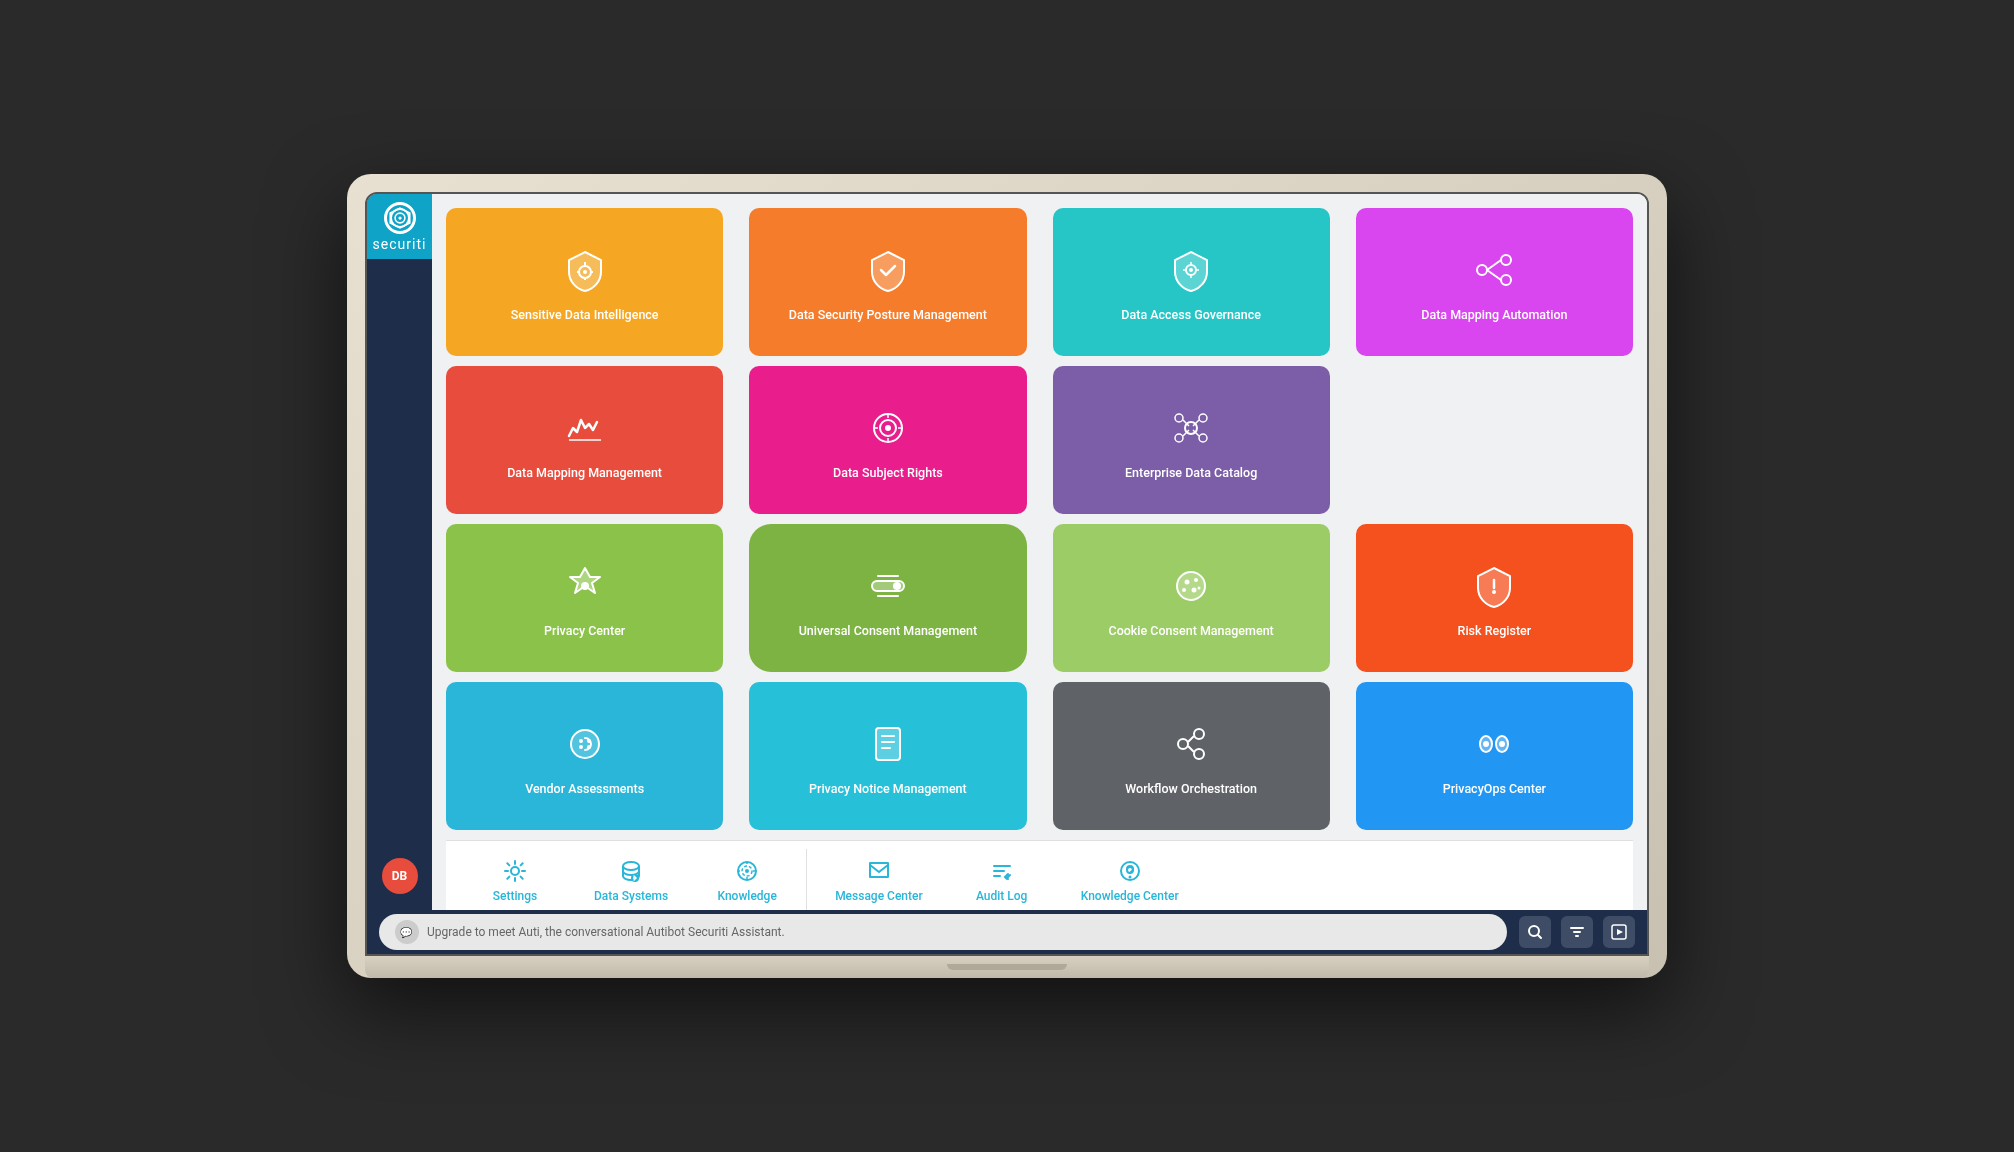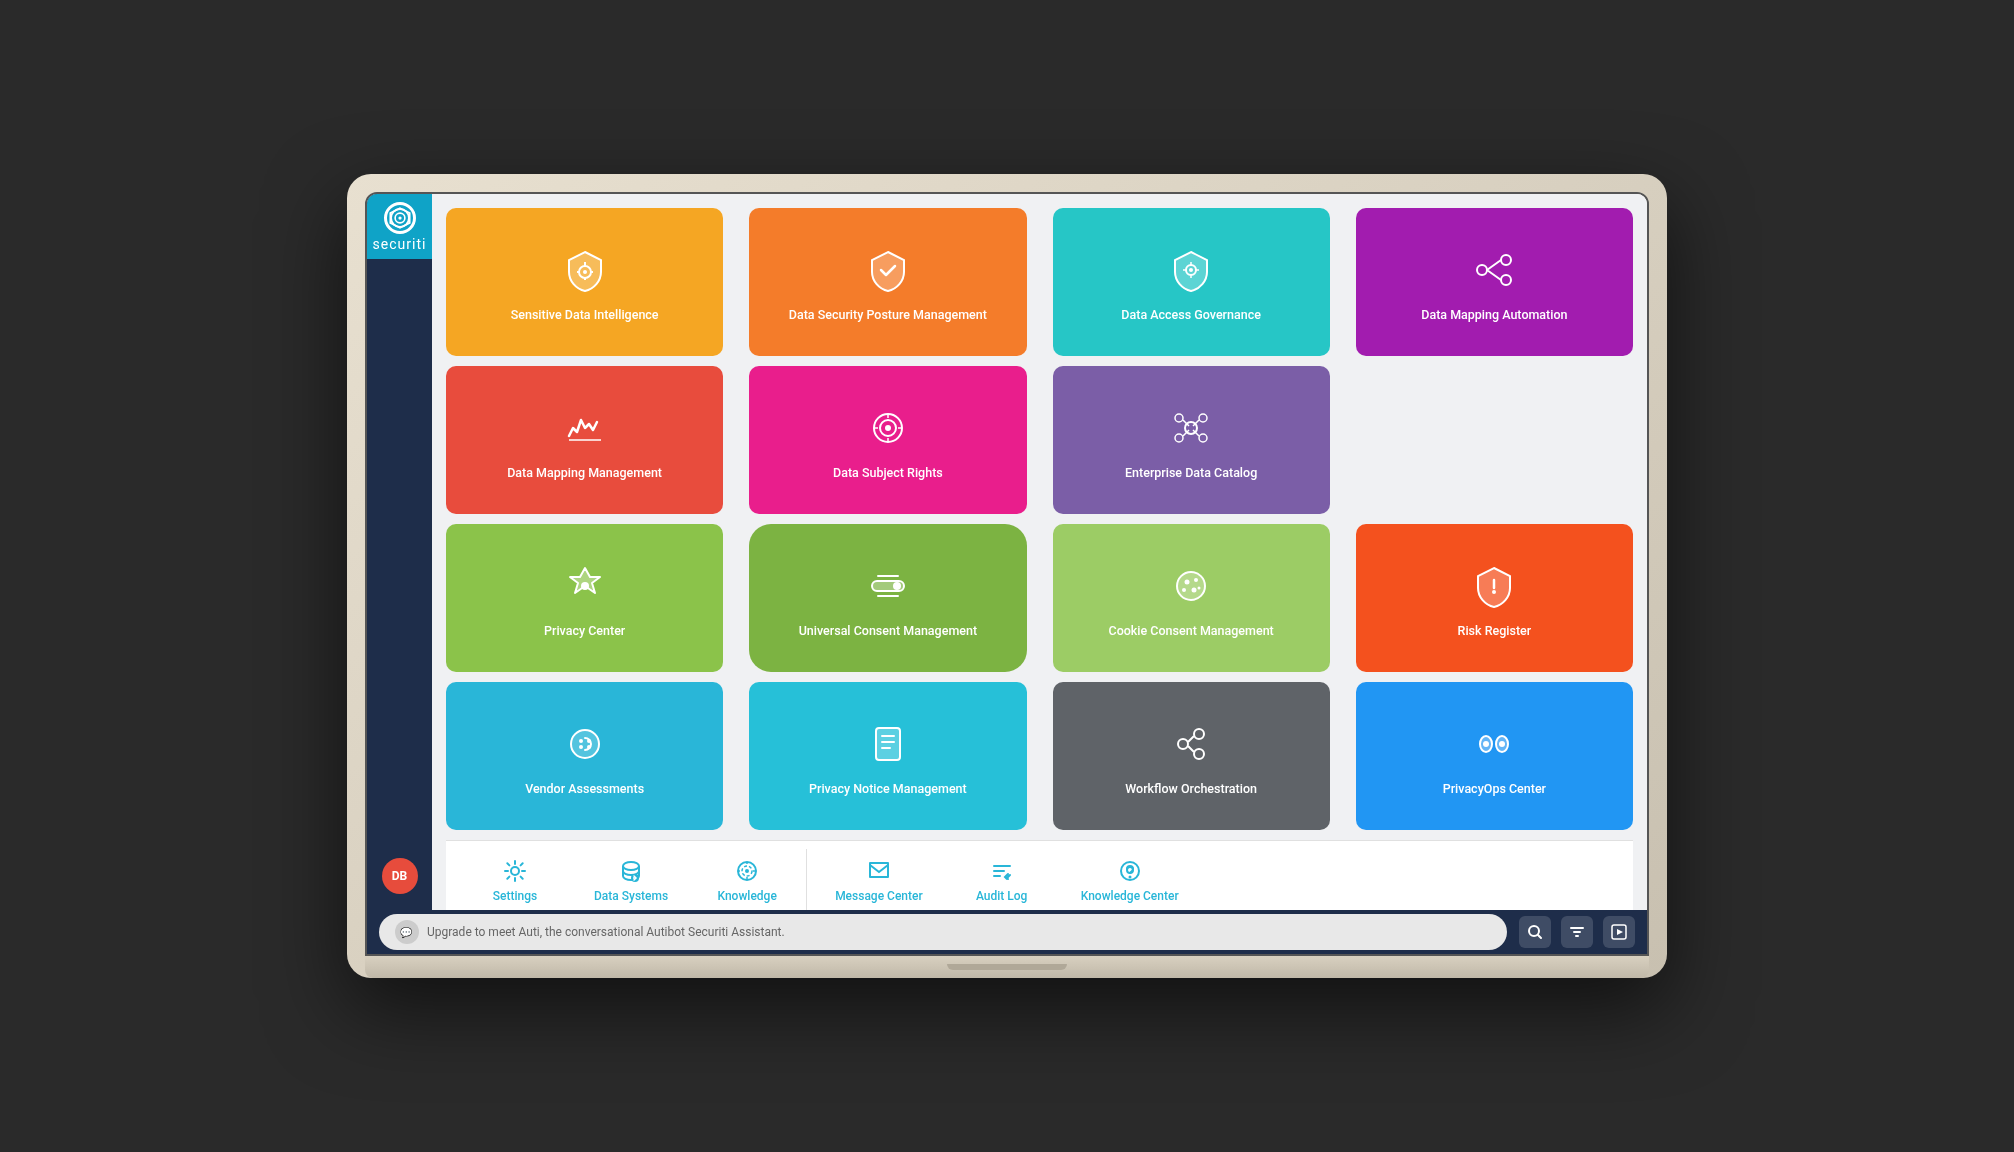--- a/index.html
+++ b/index.html
@@ -146,21 +146,21 @@
       color: white;
       font-size: 12.5px;
       text-align: center;
       font-weight: 500;
       line-height: 1.4;
     }
     
     .tile-orange { background: #f5a623; }
     .tile-orange2 { background: #f47c2a; }
     .tile-teal { background: #26c6c6; }
-    .tile-blue-light { background: #a21caf; }
+    .tile-blue-light { background: #d946ef; }
     .tile-red { background: #e84c3d; }
     .tile-pink { background: #e91e8c; }
     .tile-purple { background: #7b5ea7; }
     .tile-blue { background: #2196f3; }
     .tile-green { background: #8bc34a; }
     .tile-green2 { background: #7cb342; border-radius: 22px; }
     .tile-green3 { background: #9ccc65; }
     .tile-orange-red { background: #f4511e; }
     .tile-sky { background: #29b6d8; }
     .tile-sky2 { background: #26c0d8; }

